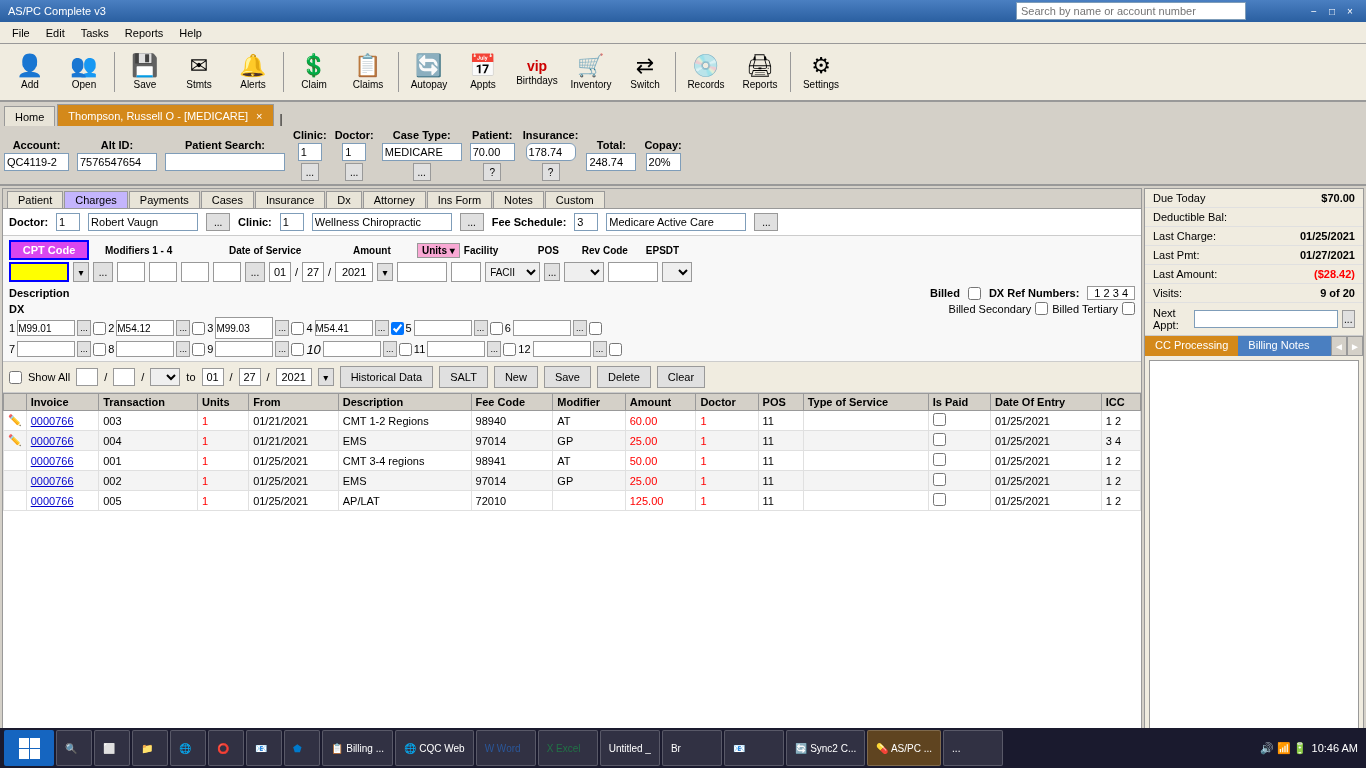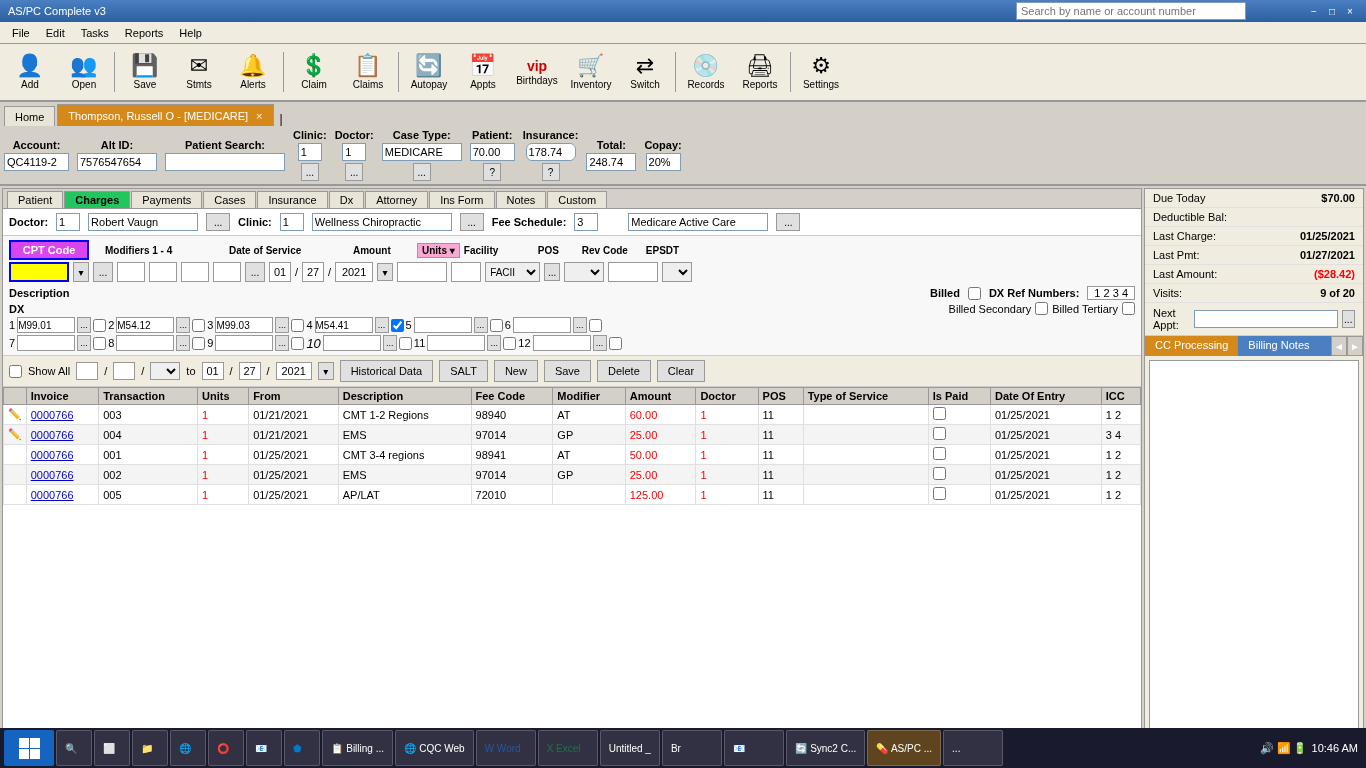--- a/index.html
+++ b/index.html
@@ -38,21 +38,21 @@
     
     #account-row { background: #d4d0c8; padding: 3px 4px; display: flex; align-items: center; gap: 8px; border-bottom: 2px solid #999; }
     .field-group { display: flex; align-items: center; gap: 2px; flex-direction: column; }
     .field-label { font-size: 11px; font-weight: bold; color: #000; white-space: nowrap; }
     .field-input { height: 18px; font-size: 11px; border: 1px solid #7f9db9; padding: 0 2px; }
     .field-btn { height: 18px; width: 18px; font-size: 10px; border: 1px solid #999; background: #e0e0e0; cursor: pointer; display: inline-flex; align-items: center; justify-content: center; }
 
     
     #sub-tabs { background: #d4d0c8; display: flex; padding: 2px 4px 0; border-bottom: 1px solid #999; }
     .sub-tab { padding: 2px 10px; font-size: 11px; border: 1px solid #999; border-bottom: none; background: #e8e4d8; margin-right: 1px; cursor: pointer; }
-    .sub-tab.active { background: #22c55e; font-weight: bold; }
+    .sub-tab.active { background: #c4b5fd; font-weight: normal; }
     .dropdown-btn { height: 18px; width: 16px; font-size: 10px; border: 1px solid #999; background: #e0e0e0; cursor: pointer; }
     .bottom-btn { height: 22px; padding: 0 10px; font-size: 11px; border: 1px solid #999; background: #e0e0e0; cursor: pointer; }
 
     
     #invoice-table { width: 100%; border-collapse: collapse; font-size: 11px; }
     #invoice-table th { background: #d4d0c8; border: 1px solid #999; padding: 2px 4px; text-align: left; font-weight: bold; white-space: nowrap; }
     #invoice-table td { border: 1px solid #e0e0e0; padding: 2px 4px; white-space: nowrap; }
     #invoice-table tr:nth-child(odd) td { background: #fff; }
     #invoice-table tr:nth-child(even) td { background: #f4f4f4; }
     .invoice-link { color: #0000cc; text-decoration: underline; cursor: pointer; }
@@ -263,21 +263,21 @@
       <span class="field-label">Doctor:</span>
       <input class="field-input" style="width: 24px;" value="1">
       <input class="field-input" style="width: 110px;" value="Robert Vaugn">
       <button class="field-btn" style="width:24px;">...</button>
       <span class="field-label">Clinic:</span>
       <input class="field-input" style="width: 24px;" value="1">
       <input class="field-input" style="width: 140px;" value="Wellness Chiropractic">
       <button class="field-btn" style="width:24px;">...</button>
       <span class="field-label">Fee Schedule:</span>
       <input class="field-input" style="width: 24px;" value="3">
-      <input class="field-input" style="width: 140px; margin-left: 22px;" value="Medicare Active Care">
+      <input class="field-input" style="width: 140px;" value="Medicare Active Care">
       <button class="field-btn" style="width:24px;">...</button>
     </div>
 
     <div style="padding:4px 6px; background:#f8f8f8; border-bottom:1px solid #ccc;">
 
       <div style="display:flex; align-items:center; gap:4px; margin-bottom:2px;">
         <div style="background:#d946ef; color:white; font-size:11px; font-weight:bold; padding:2px 6px; border:2px solid #0000ff; width:80px; text-align:center;">CPT Code</div>
         <span style="width:8px;"></span>
         <span style="font-size:10px; font-weight:bold; width:120px;">Modifiers 1 - 4</span>
         <span style="font-size:10px; font-weight:bold; width:120px;">Date of Service</span>
@@ -352,21 +352,21 @@
         <input style="width: 58px; height: 16px; font-size: 10px; border: 1px solid rgb(153, 153, 153);" value="M99.01">
         <button style="height:16px; width:14px; font-size:9px; border:1px solid #999; background:#e0e0e0; cursor:pointer;">...</button>
         <input type="checkbox" style="">
 
         <span style="font-size:11px;">2</span>
         <input style="width: 58px; height: 16px; font-size: 10px; border: 1px solid rgb(153, 153, 153);" value="M54.12">
         <button style="height:16px; width:14px; font-size:9px; border:1px solid #999; background:#e0e0e0; cursor:pointer;">...</button>
         <input type="checkbox" style="">
 
         <span style="font-size:11px;">3</span>
-        <input style="width: 58px; height: 16px; font-size: 10px; border: 1px solid rgb(153, 153, 153);" value="M99.03">
+        <input style="width: 58px; height: 22px; font-size: 10px; border: 1px solid rgb(153, 153, 153);" value="M99.03">
         <button style="height:16px; width:14px; font-size:9px; border:1px solid #999; background:#e0e0e0; cursor:pointer;">...</button>
         <input type="checkbox" style="">
 
         <span style="font-size:11px;">4</span>
         <input style="width: 58px; height: 16px; font-size: 10px; border: 1px solid rgb(153, 153, 153);" value="M54.41">
         <button style="height:16px; width:14px; font-size:9px; border:1px solid #999; background:#e0e0e0; cursor:pointer;">...</button>
         <input type="checkbox" checked="" style="">
 
         <span style="font-size:11px;">5</span>
         <input style="width: 58px; height: 16px; font-size: 10px; border: 1px solid rgb(153, 153, 153);" value="">

